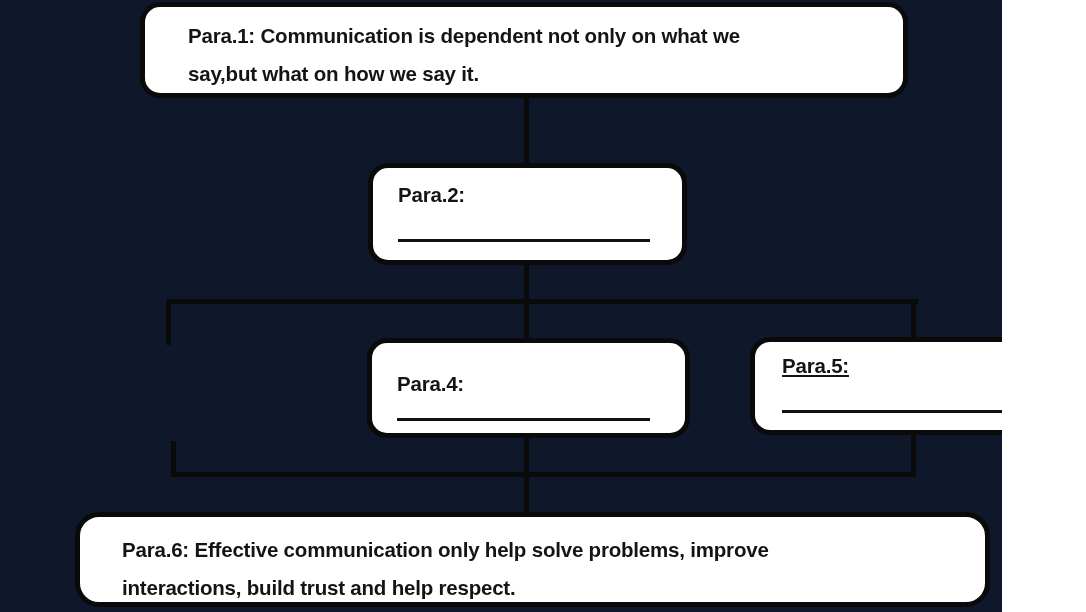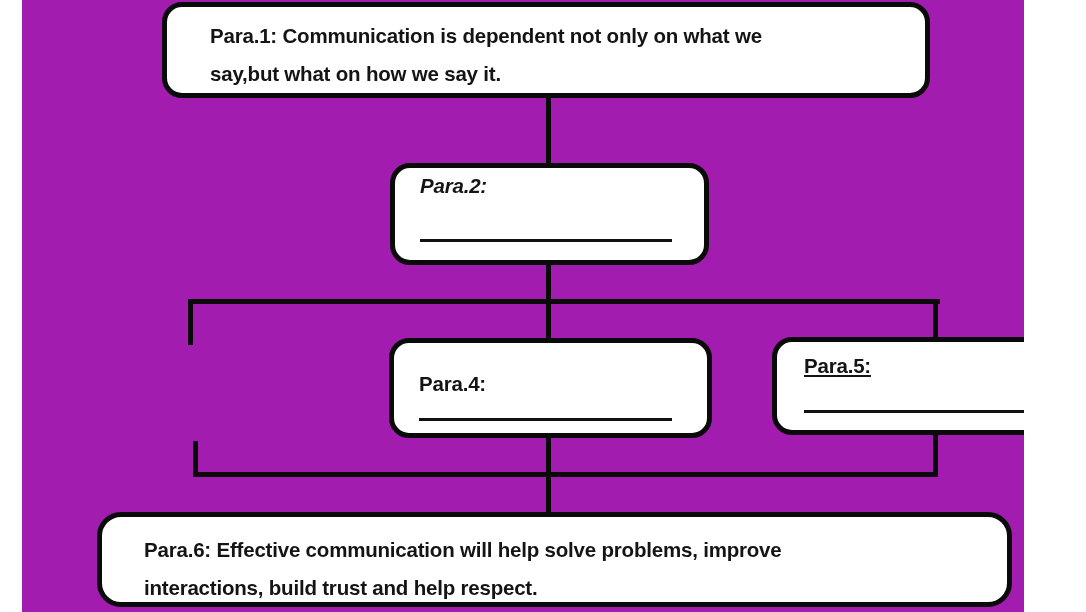--- a/index.html
+++ b/index.html
@@ -4,25 +4,24 @@
 <style>
   html, body {
     margin: 0;
     padding: 0;
     background: #ffffff;
   }
   .canvas {
     position: relative;
     width: 1002px;
     height: 612px;
-    background: #a21caf;
+    background: #0f172a;
     font-family: "Liberation Sans", "DejaVu Sans", sans-serif;
     color: #111111;
     overflow: hidden;
-    margin-left: 22px;
   }
   .box {
     position: absolute;
     box-sizing: border-box;
     background: #ffffff;
     border: 5px solid #0a0a0a;
     border-radius: 20px;
   }
   .box-text {
     font-size: 20.5px;
@@ -67,21 +66,21 @@
   <div class="box" style="left:140px; top:2px; width:768px; height:96px;">
     <div class="para1-text box-text">
       <div>Para.1: Communication is dependent not only on what we</div>
       <div>say,but what on how we say it.</div>
     </div>
   </div>
 
   <div class="line" style="left:524px; top:97px; width:5px; height:70px;"></div>
 
   <div class="box" style="left:368px; top:163px; width:319px; height:102px;">
-    <div class="label" style="left:25px; top:6px;font-style:italic;">Para.2:</div>
+    <div class="label" style="left:25px; top:15px;">Para.2:</div>
     <div class="blank" style="left:25px; top:71px; width:252px;"></div>
   </div>
 
   <div class="line" style="left:524px; top:263px; width:5px; height:78px;"></div>
 
   <div class="line" style="left:166px; top:299px; width:752px; height:5px;"></div>
 
   <div class="line" style="left:166px; top:299px; width:5px; height:46px;"></div>
 
   <div class="line" style="left:911px; top:299px; width:5px; height:41px;"></div>
@@ -100,18 +99,18 @@
   <div class="line" style="left:171px; top:441px; width:5px; height:36px;"></div>
 
   <div class="line" style="left:911px; top:433px; width:5px; height:44px;"></div>
 
   <div class="line" style="left:171px; top:472px; width:745px; height:5px;"></div>
 
   <div class="line" style="left:524px; top:436px; width:5px; height:78px;"></div>
 
   <div class="box" style="left:75px; top:512px; width:915px; height:95px; border-radius:24px;">
     <div class="para6-text box-text">
-      <div>Para.6: Effective communication will help solve problems, improve</div>
+      <div>Para.6: Effective communication only help solve problems, improve</div>
       <div>interactions, build trust and help respect.</div>
     </div>
   </div>
 
 </div>
 
 </body></html>

